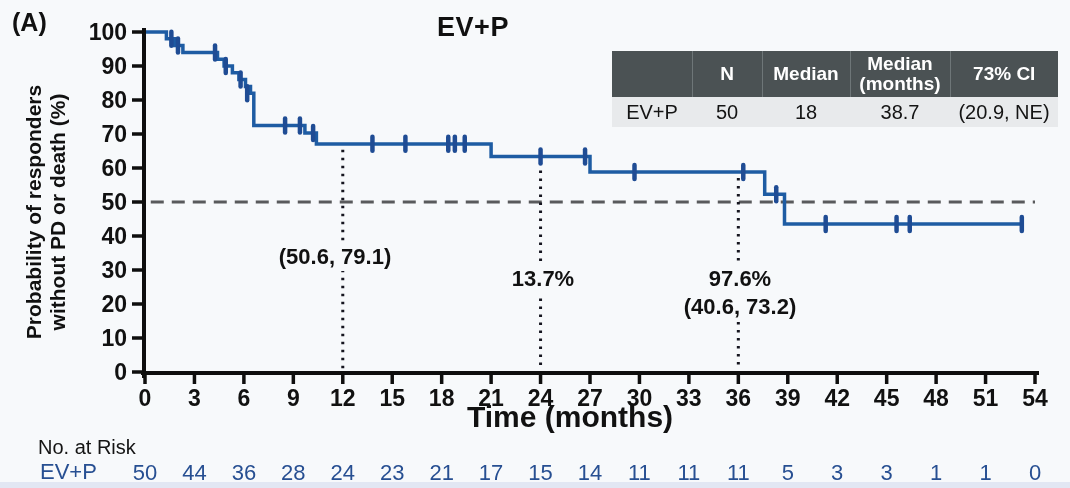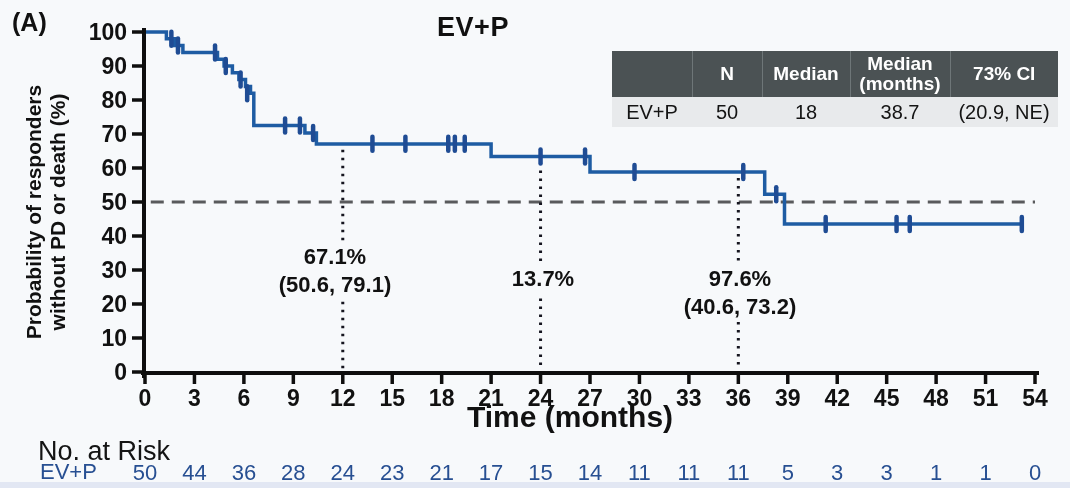--- a/index.html
+++ b/index.html
@@ -35,21 +35,21 @@
   .annotation{
     position:absolute;z-index:4;width:184px;
     background:#f7f9fb;
     text-align:center;font-size:22px;font-weight:700;color:#111;line-height:28px;
   }
   #ann-12{left:243px;top:243px;}
   #ann-24{left:451px;top:265px;}
   #ann-36{left:648px;top:265px;}
   .risk-caption{
     position:absolute;left:38px;top:436px;z-index:3;
-    font-size:27px;color:#141414;
+    font-size:20px;color:#141414;
   }
   .risk-group-label{
     position:absolute;left:40px;top:459px;z-index:3;
     font-size:22px;color:#274f92;
   }
   .bottom-strip{
     position:absolute;left:0;top:482px;width:1070px;height:6px;z-index:2;
     background:#e2e7f3;
   }
   .stats-table{
@@ -194,21 +194,20 @@
   <div class="chart-title">EV+P</div>
 
   <div class="y-axis-label">
     <div>Probability of responders</div>
     <div>without PD or death (%)</div>
   </div>
 
   <div class="x-axis-label">Time (months)</div>
 
   <div class="annotation" id="ann-12">
-    <div>67.1%</div>
     <div>(50.6, 79.1)</div>
   </div>
   <div class="annotation" id="ann-24">
     <div>13.7%</div>
   </div>
   <div class="annotation" id="ann-36">
     <div>97.6%</div>
     <div>(40.6, 73.2)</div>
   </div>
 

